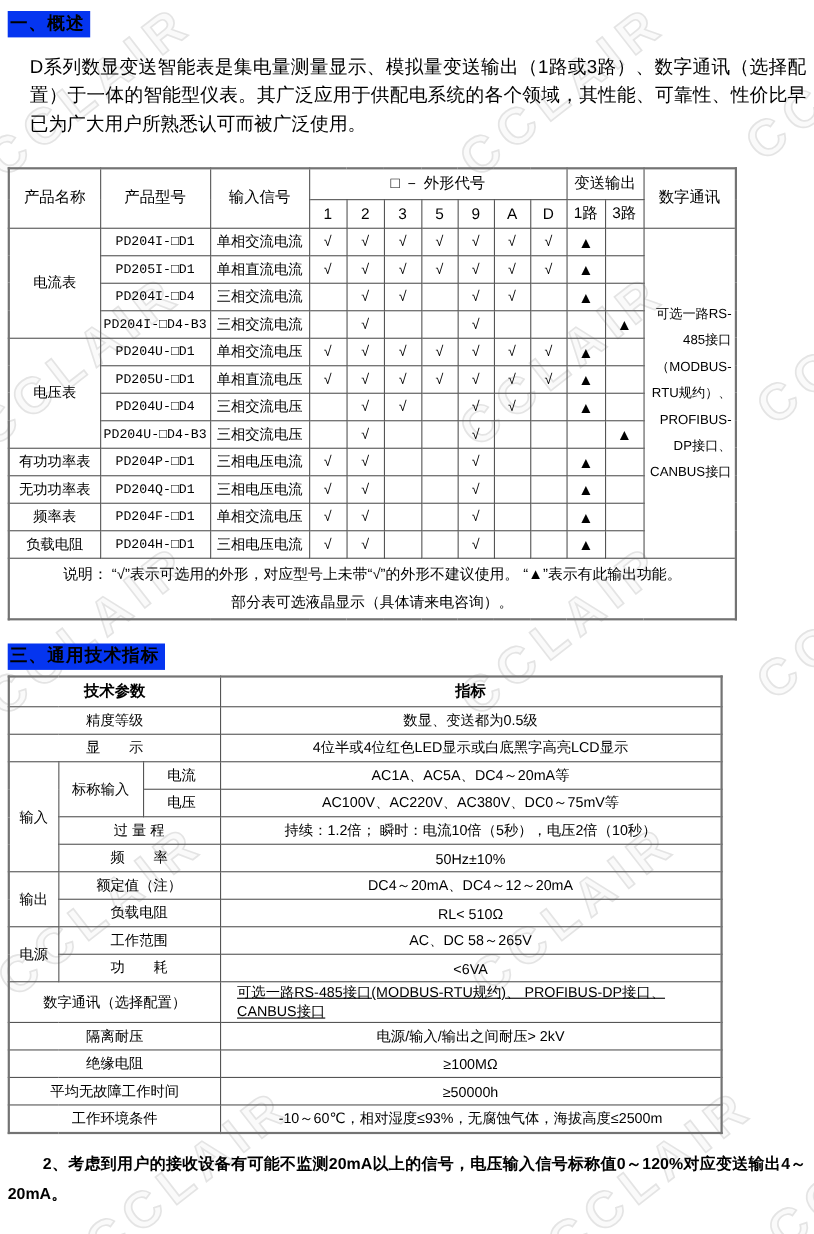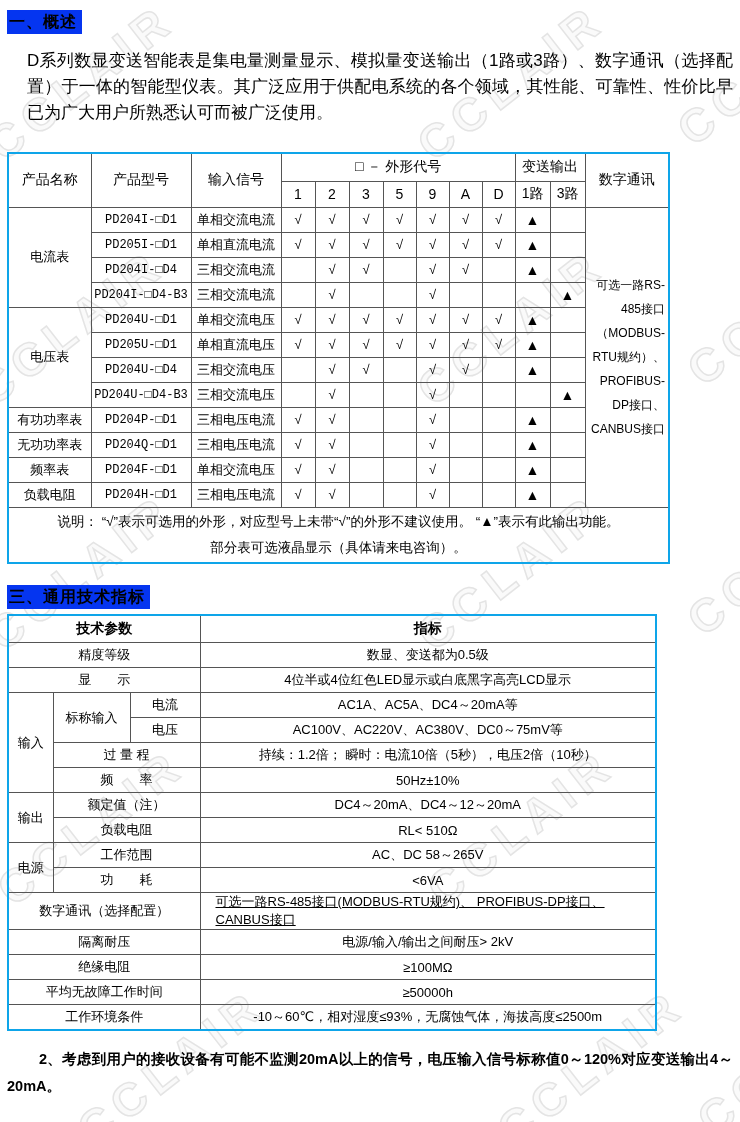--- a/index.html
+++ b/index.html
@@ -25,21 +25,21 @@
     font-weight:bold; font-size:16px; line-height:21px; padding:1px 5px 2px 2px;
     letter-spacing:1px;
   }
 
   .para { margin-top:14px; font-size:17px; line-height:26px; text-align:justify;margin-left:20px; }
 
   .h2-wrap { margin-top:26px; }
   .h3-wrap { margin-top:21px; }
 
   table { border-collapse:collapse; table-layout:fixed; background:transparent; }
-  table.doc-table { border:2px solid #0ea5e9; margin-top:5px; }
+  table.doc-table { border:2px solid #737373; margin-top:5px; }
   .doc-table th, .doc-table td {
     border:1px solid #555; text-align:center; vertical-align:middle;
     font-size:13px; font-weight:normal; padding:0 2px; overflow:hidden;
   }
   .doc-table th { font-size:14px; }
 
   
   #spec-table { width:661px; }
   #spec-table thead tr:first-child th { height:28px; }
   #spec-table thead tr:last-child th { height:26px; }

